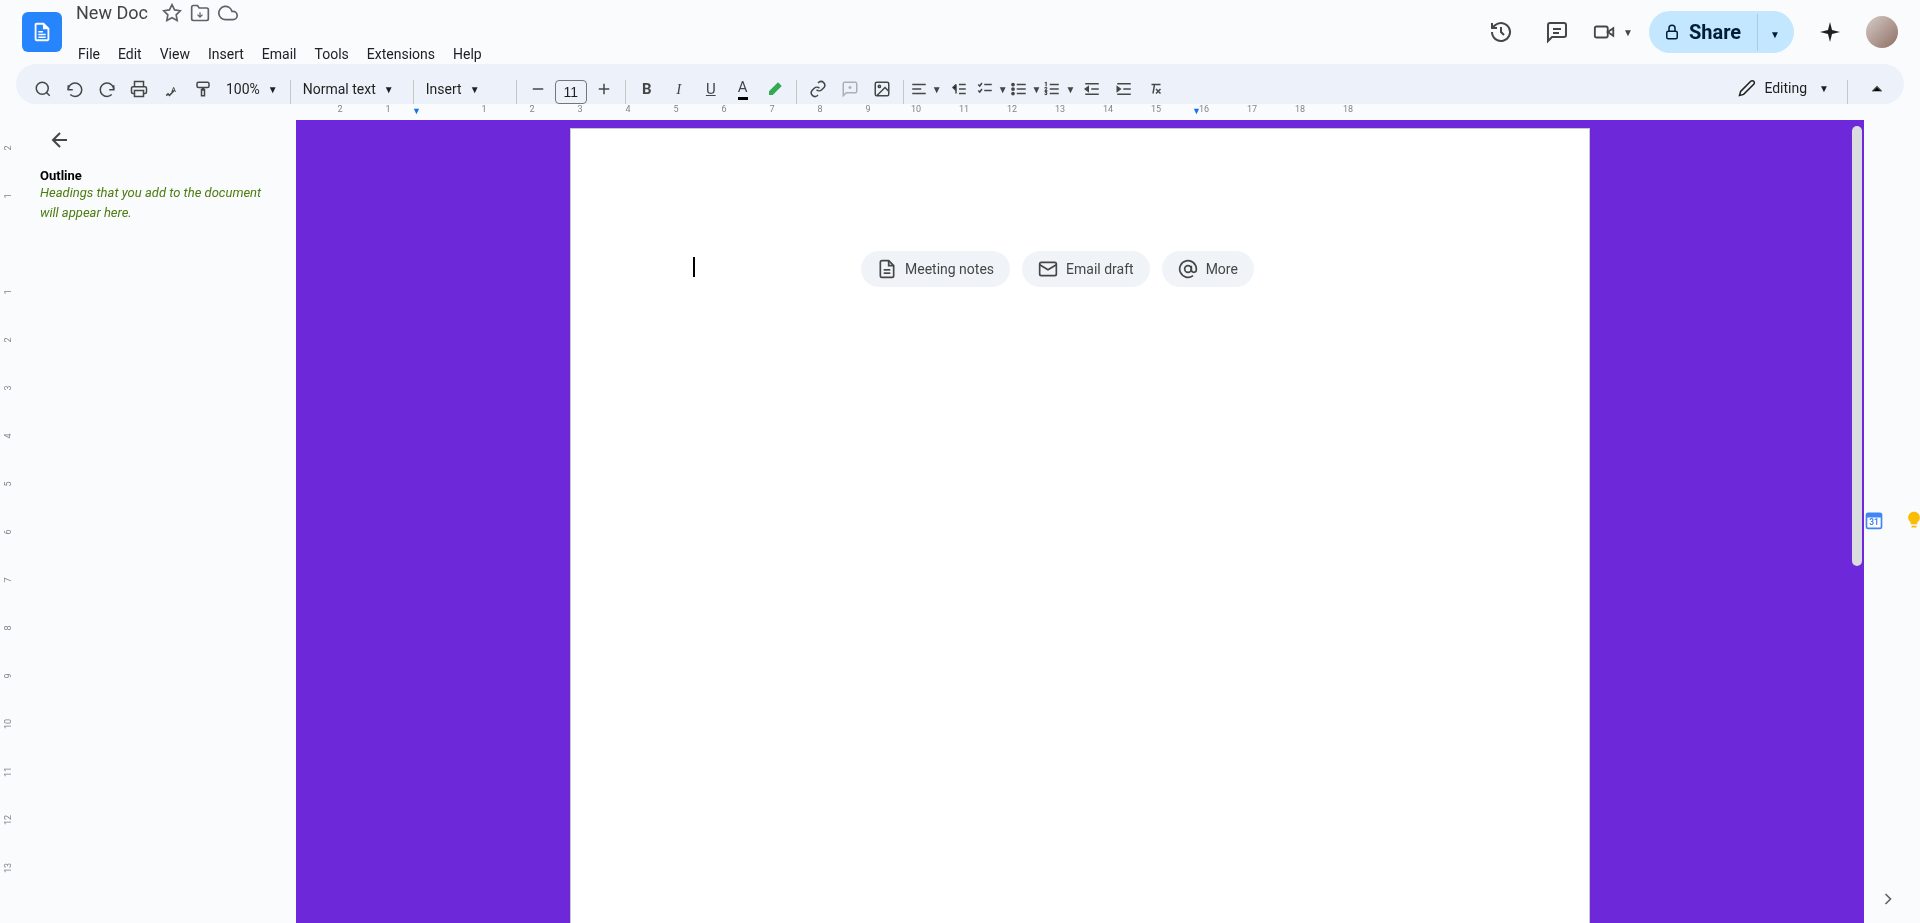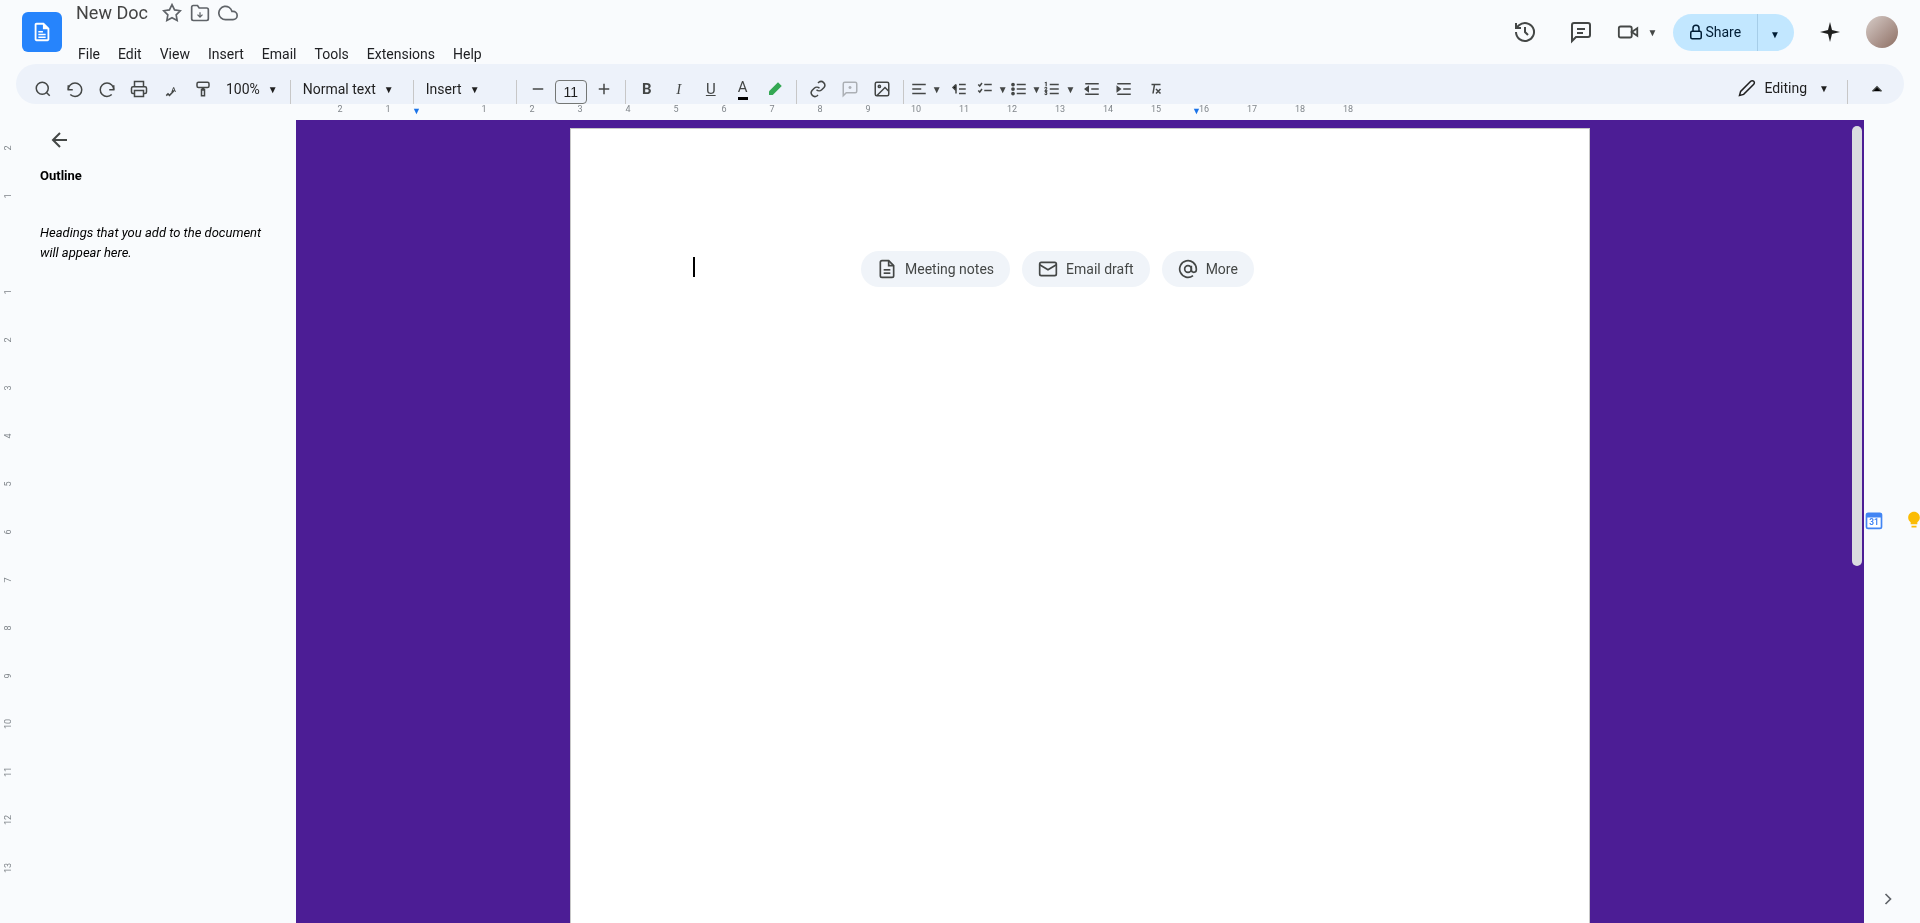--- a/index.html
+++ b/index.html
@@ -10,45 +10,45 @@
 .title-area { display: flex; flex-direction: column; flex: 1; }
 .title-row { display: flex; align-items: center; gap: 8px; }
 .doc-title { font-size: 18px; color: #444; padding: 2px 6px; border-radius: 4px; }
 .title-icon { color: #5f6368; cursor: pointer; display: flex; align-items: center; }
 .menubar { display: flex; gap: 2px; margin-top: 19px; }
 .menu-item { padding: 2px 8px; font-size: 14px; color: #202124; cursor: pointer; border-radius: 4px; }
 .header-right { display: flex; align-items: center; gap: 16px; }
 .header-icon { width: 40px; height: 40px; display: flex; align-items: center; justify-content: center; border-radius: 50%; cursor: pointer; color: #444746; }
 .meet-btn { display: flex; align-items: center; gap: 4px; }
 .share-wrap { display: flex; align-items: center; background: #c2e7ff; border-radius: 40px; overflow: hidden; }
-.share-btn { display: flex; align-items: center; padding: 9px 16px 9px 14px; cursor: pointer; font-size: 14px; font-weight: 400; color: #001d35; }
+.share-btn { display: flex; align-items: center; gap: 8px; padding: 9px 16px 9px 14px; cursor: pointer; font-size: 20px; font-weight: 700; color: #001d35; }
 .share-drop { padding: 9px 14px 9px 8px; cursor: pointer; border-left: 1px solid #a6cde8; color: #001d35; }
 .avatar { width: 32px; height: 32px; border-radius: 50%; background: linear-gradient(135deg, #d7ccc8, #8d6e63); }
 .toolbar { height: 40px; margin: 0 16px; background: #edf2fa; border-radius: 24px; display: flex; align-items: flex-end; padding: 0 12px; gap: 2px; }
 .tool-btn { min-width: 30px; height: 30px; display: flex; align-items: center; justify-content: center; border-radius: 4px; cursor: pointer; color: #444746; }
 .tool-btn.disabled { opacity: 0.38; cursor: default; }
 .tool-sep { width: 1px; height: 24px; background: #c7c7c7; margin: 0 4px; }
 .tool-combo { display: flex; align-items: center; gap: 4px; padding: 0 6px; cursor: pointer; border-radius: 4px; height: 30px; font-size: 14px; color: #1f1f1f; }
 .font-size-input { width: 32px; height: 24px; border: 1px solid #747775; border-radius: 4px; text-align: center; font-size: 14px; background: transparent; color: #1f1f1f; }
 .text-color { border-bottom: 3px solid #000; padding-bottom: 1px; }
 .editing-btn { display: flex; align-items: center; gap: 8px; padding: 0 12px; height: 32px; cursor: pointer; border-radius: 4px; margin-left: auto; font-size: 14px; color: #1f1f1f; }
 .collapse-btn { margin-left: 8px; }
 .workspace { display: flex; height: calc(923px - 104px); }
 .ruler-v { width: 16px; background: #f9fbfd; display: flex; flex-direction: column; align-items: center; font-size: 9px; color: #80868b; position: relative; padding-top: 20px; }
 .ruler-v-tick { height: 48px; display: flex; align-items: center; justify-content: center; transform: rotate(-90deg); position: relative; }
 .outline-panel { width: 280px; padding: 16px 16px 16px 24px; }
 .outline-back { width: 40px; height: 40px; display: flex; align-items: center; justify-content: center; border-radius: 50%; cursor: pointer; color: #444746; margin-bottom: 8px; }
 .outline-title { font-size: 13px; font-weight: 700; color: #000000; }
-.outline-hint { font-size: 13px; color: #000000; font-style: italic; line-height: 1.5; margin-top: 40px; }
+.outline-hint { font-size: 13px; color: #4d7c0f; font-style: italic; line-height: 1.5; }
 .doc-area { flex: 1; display: flex; flex-direction: column; }
 .ruler-h { height: 16px; position: relative; font-size: 9px; color: #80868b; margin-left: 0; }
 .ruler-h-inner { position: absolute; left: 20px; display: flex; }
 .ruler-h-tick { width: 48px; text-align: center; position: relative; }
 .indent-marker { position: absolute; top: 2px; color: #1a73e8; }
-.doc-scroll { flex: 1; overflow-y: auto; background: #4c1d95; padding: 8px 20px 20px 20px; position: relative; }
+.doc-scroll { flex: 1; overflow-y: auto; background: #6d28d9; padding: 8px 20px 20px 20px; position: relative; }
 .page { width: 1020px; min-height: 800px; background: white; border: 1px solid #c7c7c7; margin: 0 auto; padding: 120px 120px; position: relative; }
 .cursor { width: 2px; height: 20px; background: #000; animation: blink 1s infinite; position: absolute; top: 128px; left: 122px; }
 .suggestions { display: flex; gap: 12px; position: absolute; top: 122px; left: 290px; }
 .sugg-chip { display: flex; align-items: center; gap: 8px; padding: 8px 16px; background: #f0f4f9; border-radius: 20px; cursor: pointer; font-size: 14px; color: #444746; }
 @keyframes blink { 0%,50% {opacity:1} 51%,100% {opacity:0} }
 .side-panel { width: 56px; background: #f9fbfd; display: flex; align-items: center; padding-top: 12px; gap: 20px; border-left: 0; }
 .side-icon { width: 40px; height: 40px; display: flex; align-items: center; justify-content: center; border-radius: 50%; cursor: pointer; }
 .side-sep { width: 24px; height: 1px; background: #dadce0; }
 .side-expand { position: absolute; bottom: 8px; right: 16px; width: 32px; height: 32px; display: flex; align-items: center; justify-content: center; cursor: pointer; border-radius: 50%; }
 .dropdown-arrow { font-size: 10px; margin-left: 4px; }

